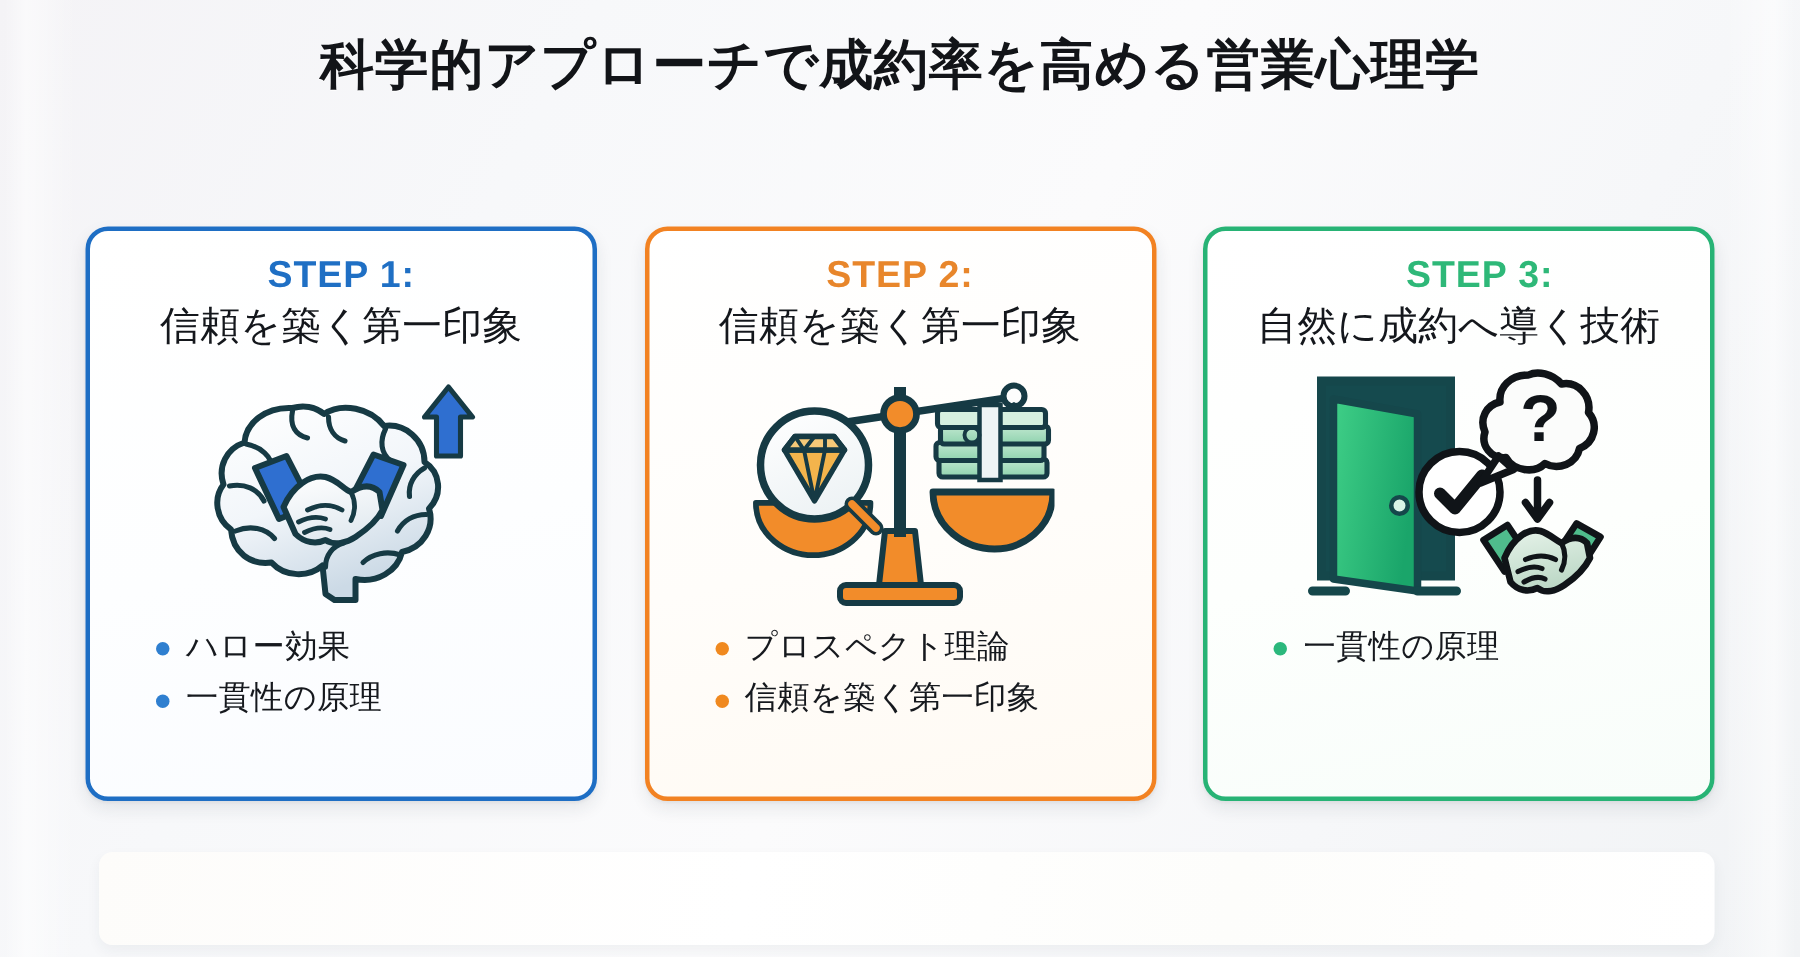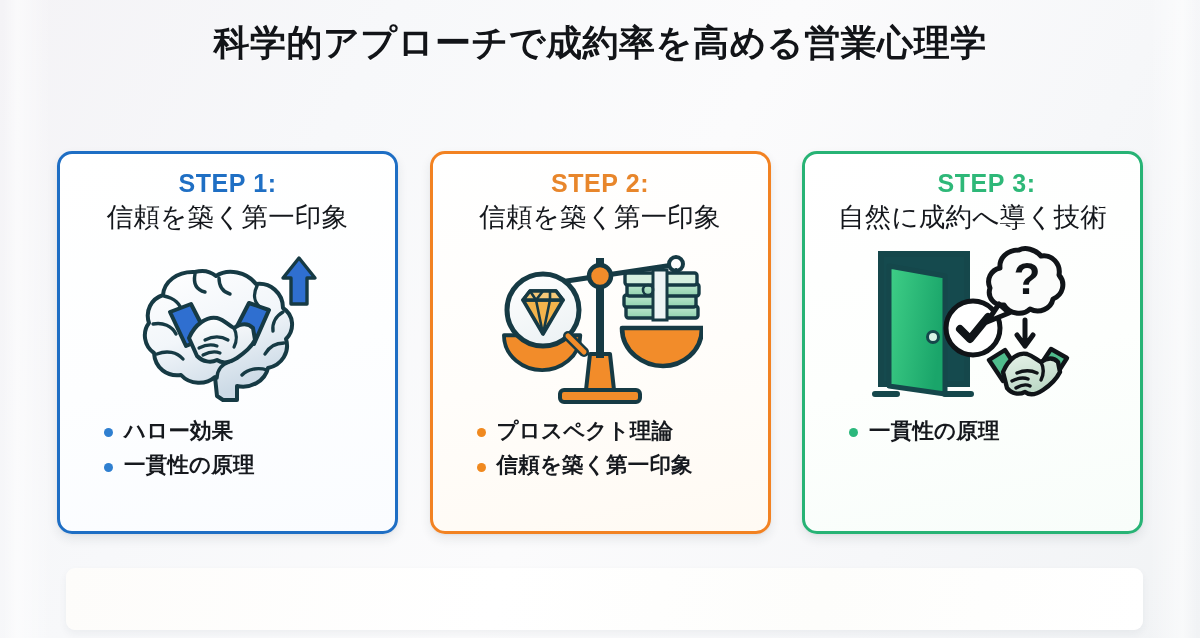--- a/index.html
+++ b/index.html
@@ -148,21 +148,21 @@
     background: #888;
     position: relative;
     top: 1px;
   }
   .blue   .dot { background: #2f7fd0; }
   .orange .dot { background: #f0891f; }
   .green  .dot { background: #2bb87c; }
 
   .bullet-text {
     font-size: 21.5px;
-    font-weight: 700;
+    font-weight: 400;
     color: #16191e;
     line-height: 1.2;
     letter-spacing: 0.2px;
     white-space: nowrap;
   }
 
   
   .bottom-panel {
     position: absolute;
     left: 66px;

